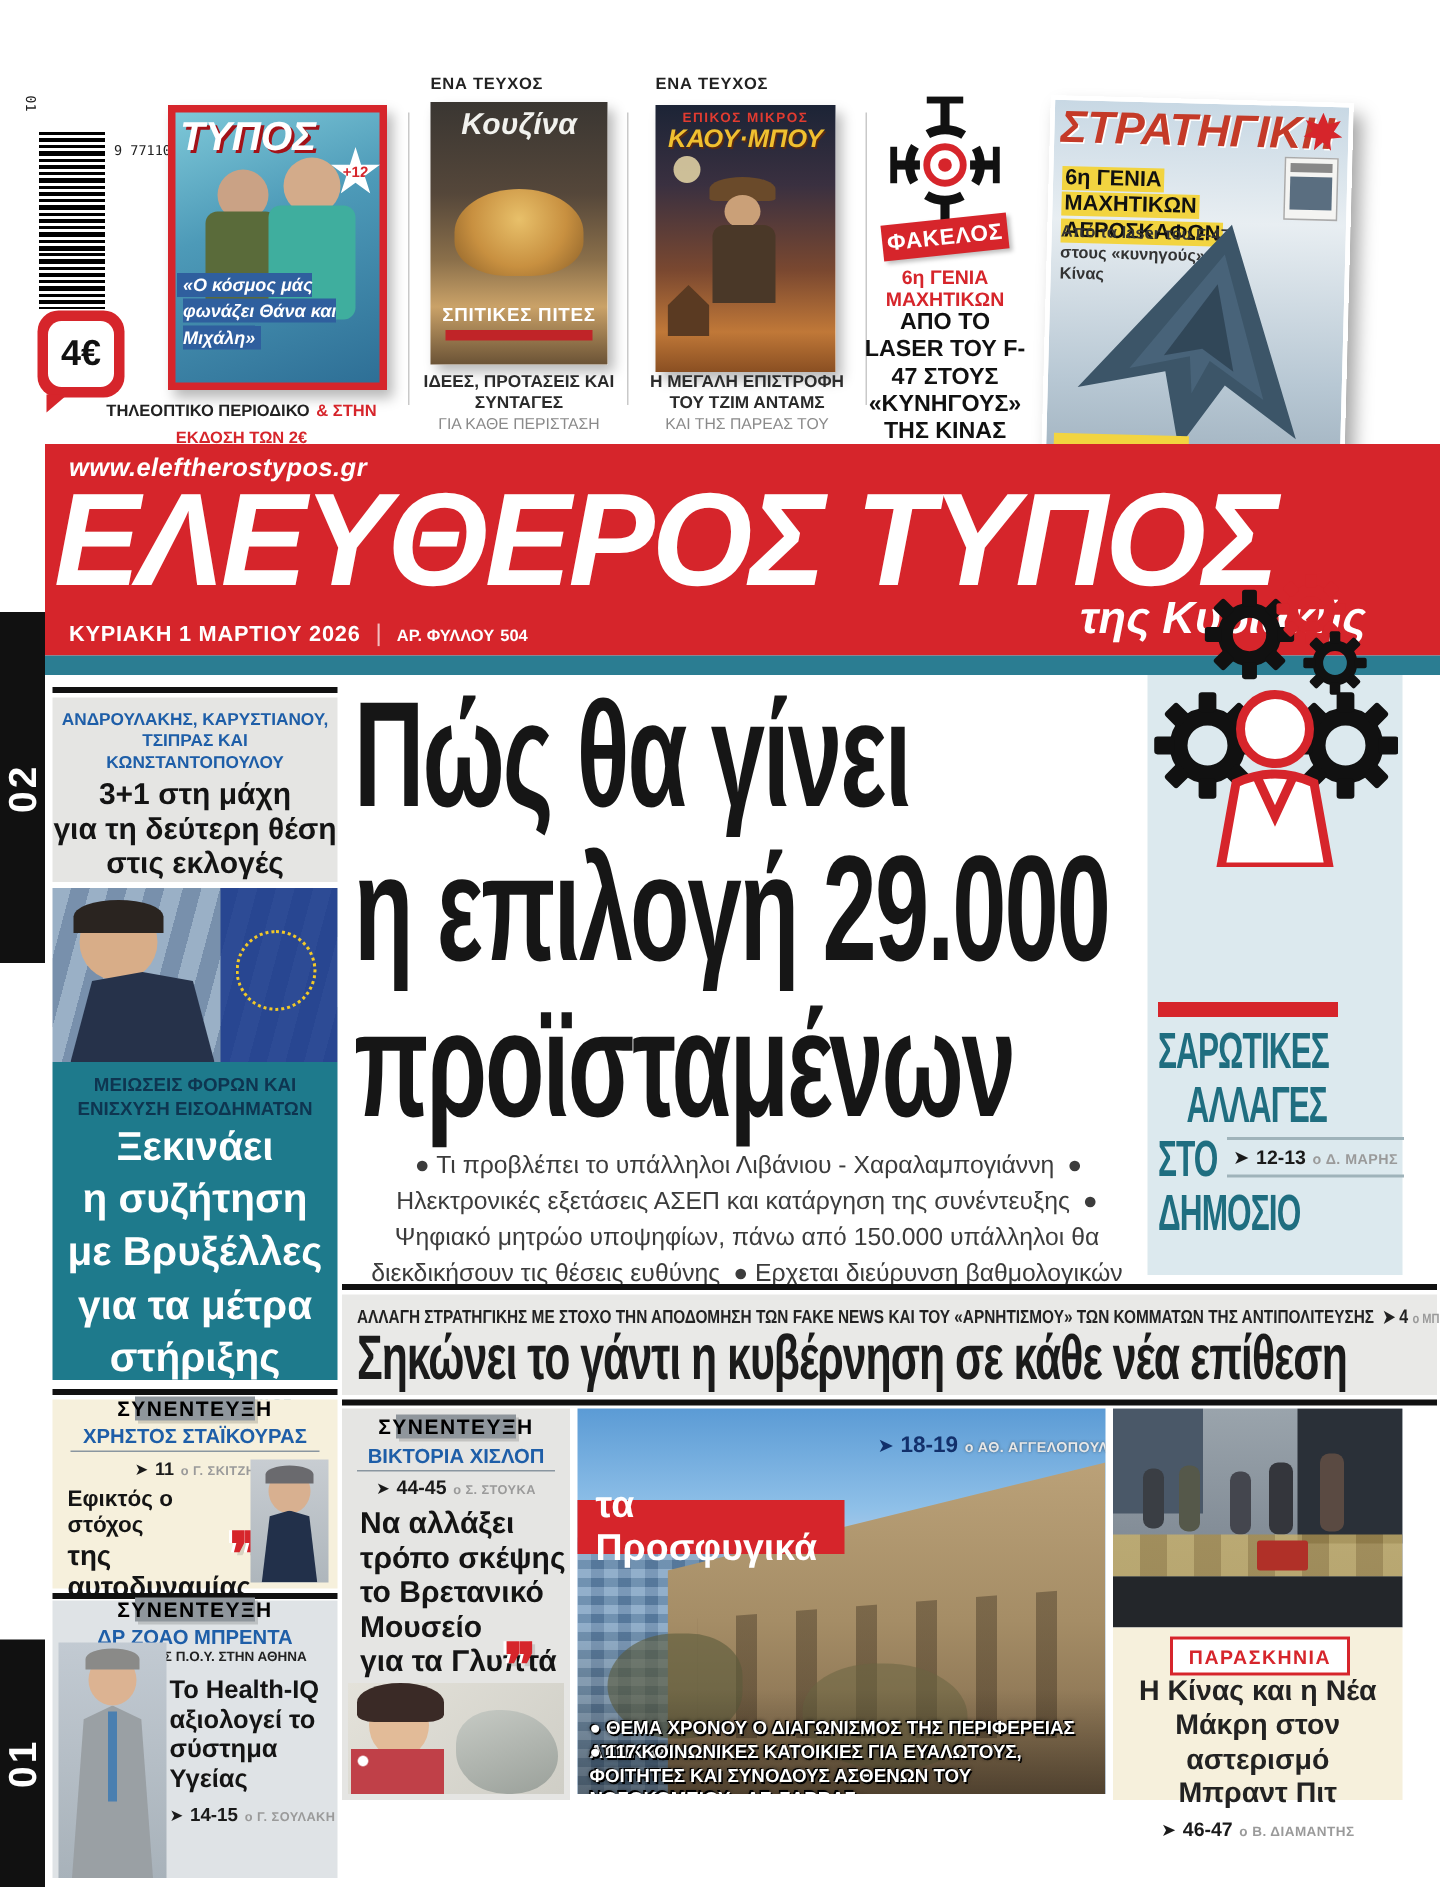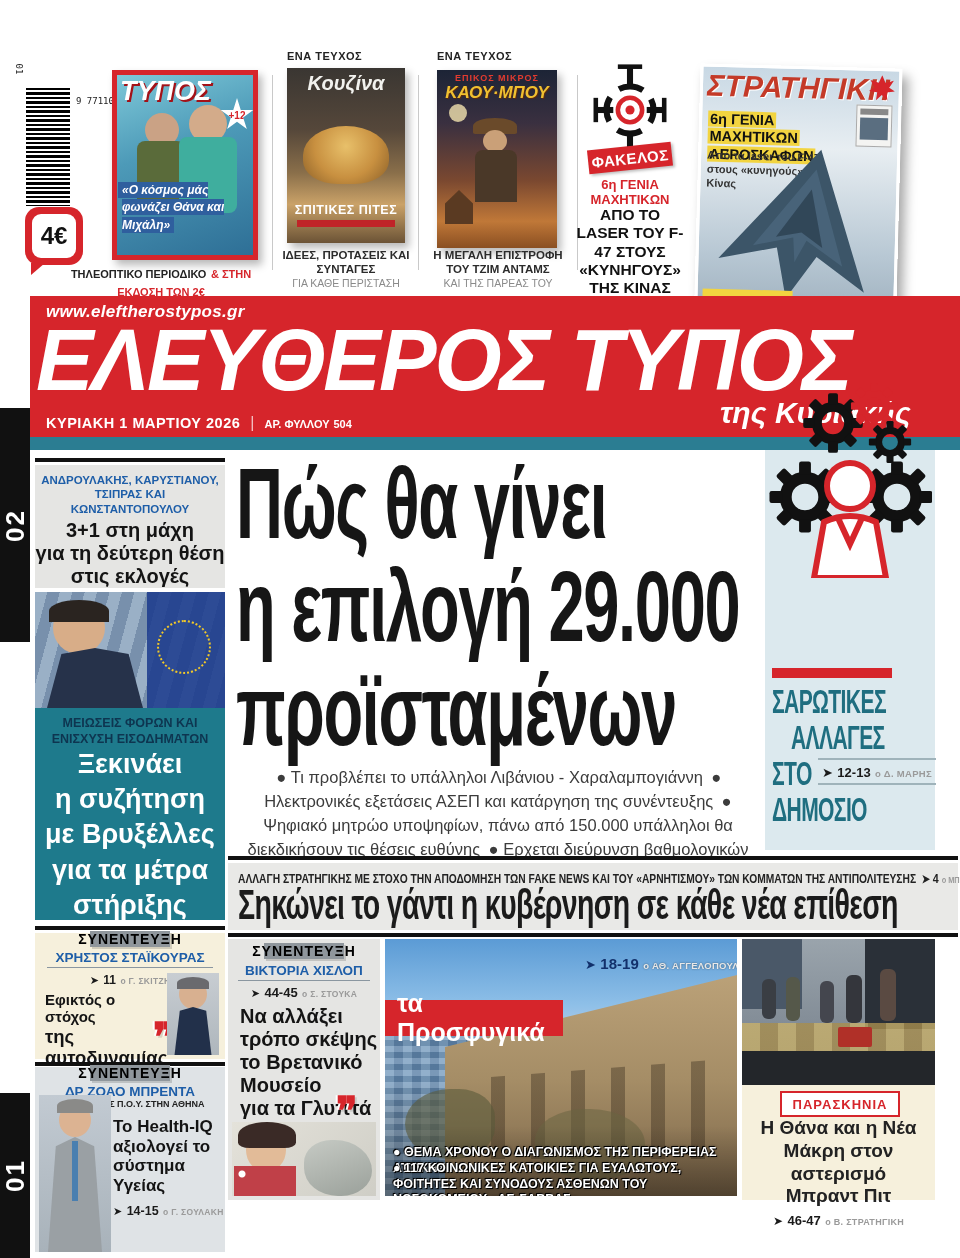--- a/index.html
+++ b/index.html
@@ -426,24 +426,24 @@
   <div class="abs" style="left:78px;top:42px;width:14px;height:42px;border-radius:6px;background:#44464e;"></div>
   <div class="abs" style="left:104px;top:36px;width:16px;height:48px;border-radius:6px;background:#34363c;"></div>
   <div class="abs" style="left:138px;top:30px;width:16px;height:52px;border-radius:6px;background:#5a4a42;"></div>
   <div class="abs" style="left:0;top:84px;width:193px;height:28px;background:repeating-linear-gradient(90deg,#c8b06a 0 18px,#a88e4e 18px 36px);opacity:.8;"></div>
   <div class="abs" style="left:0;bottom:0;width:193px;height:34px;background:#23262a;"></div>
   <div class="abs" style="left:96px;top:88px;width:34px;height:20px;background:#b03028;border-radius:2px;"></div>
 </div>
 <div class="abs boxcream" style="left:742px;top:1085px;width:193px;height:115px;">
   <div class="badge-red abs" style="left:38px;top:6px;width:116px;height:22px;">ΠΑΡΑΣΚΗΝΙΑ</div>
   <div style="margin-top:32px;">
-    <div class="h-dark" style="font-size:19px;">Η Θάνα και η Νέα</div>
+    <div class="h-dark" style="font-size:19px;">Η Κίνας και η Νέα</div>
     <div class="h-dark" style="font-size:19px;">Μάκρη στον αστερισμό</div>
     <div class="h-dark" style="font-size:19px;">Μπραντ Πιτ</div>
   </div>
   <div class="pref" style="text-align:center;margin-top:3px;">
     <span class="ar" style="font-size:12px;">➤</span>
     <span class="pg" style="font-size:13px;">46-47</span>
-    <span class="by" style="font-size:9px;">ο Β. ΣΤΡΑΤΗΓΙΚΗ</span>
+    <span class="by" style="font-size:9px;">ο Β. ΔΙΑΜΑΝΤΗΣ</span>
   </div>
 </div>
 
 </div>
 
 </body></html>

